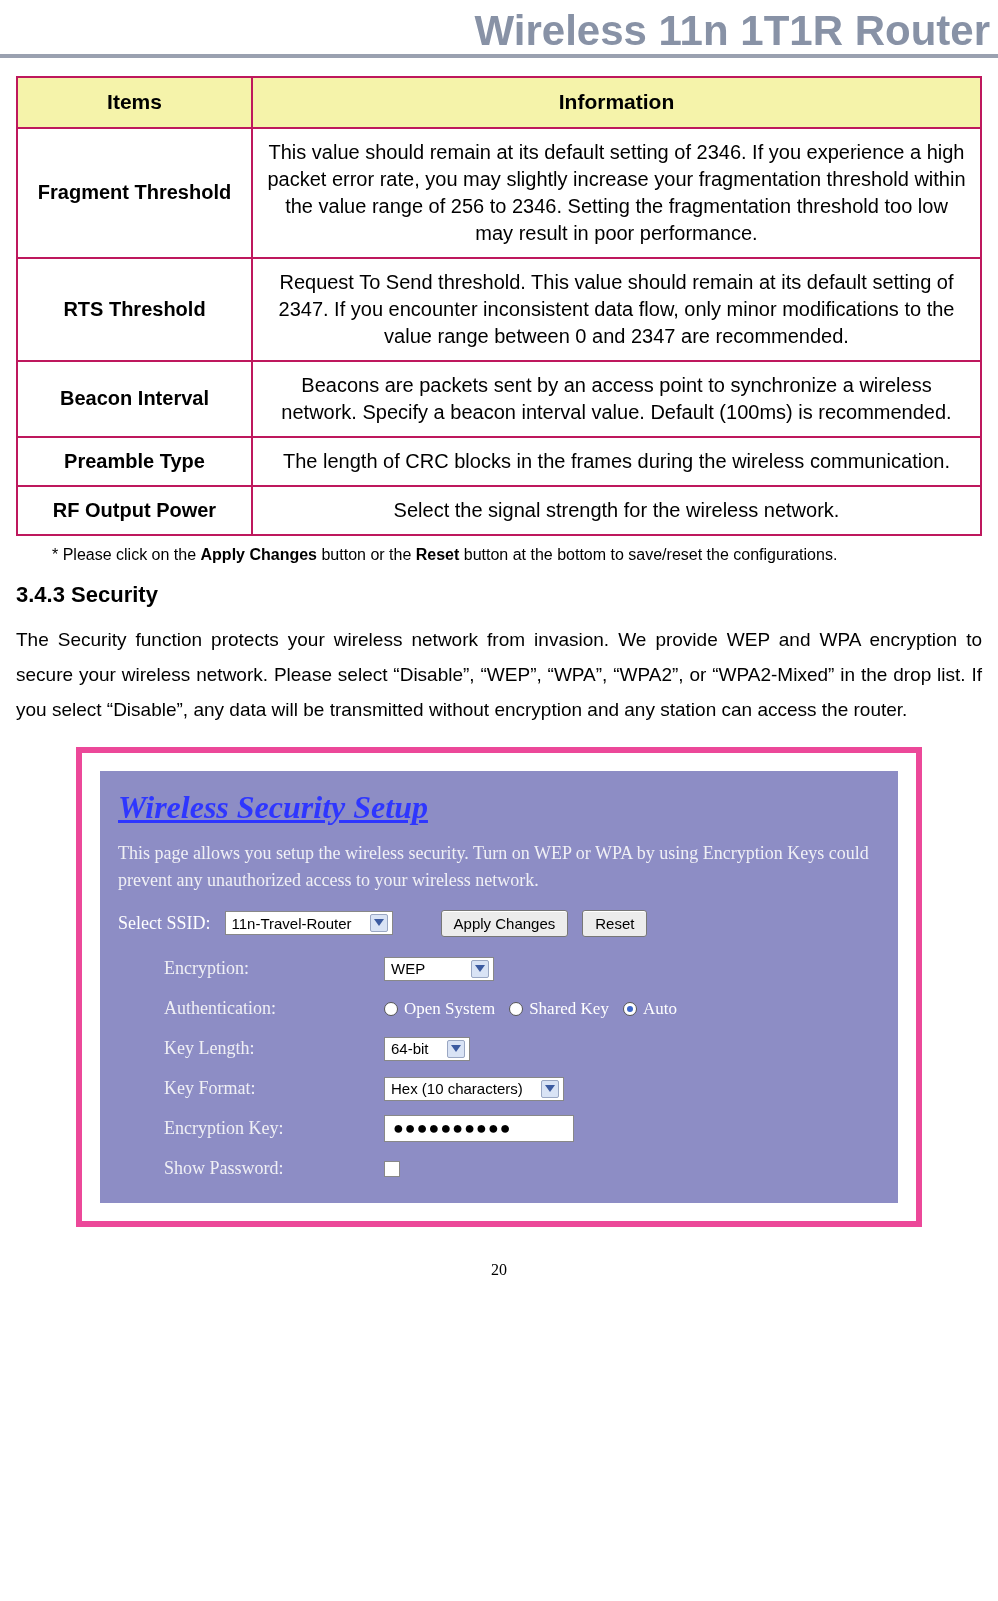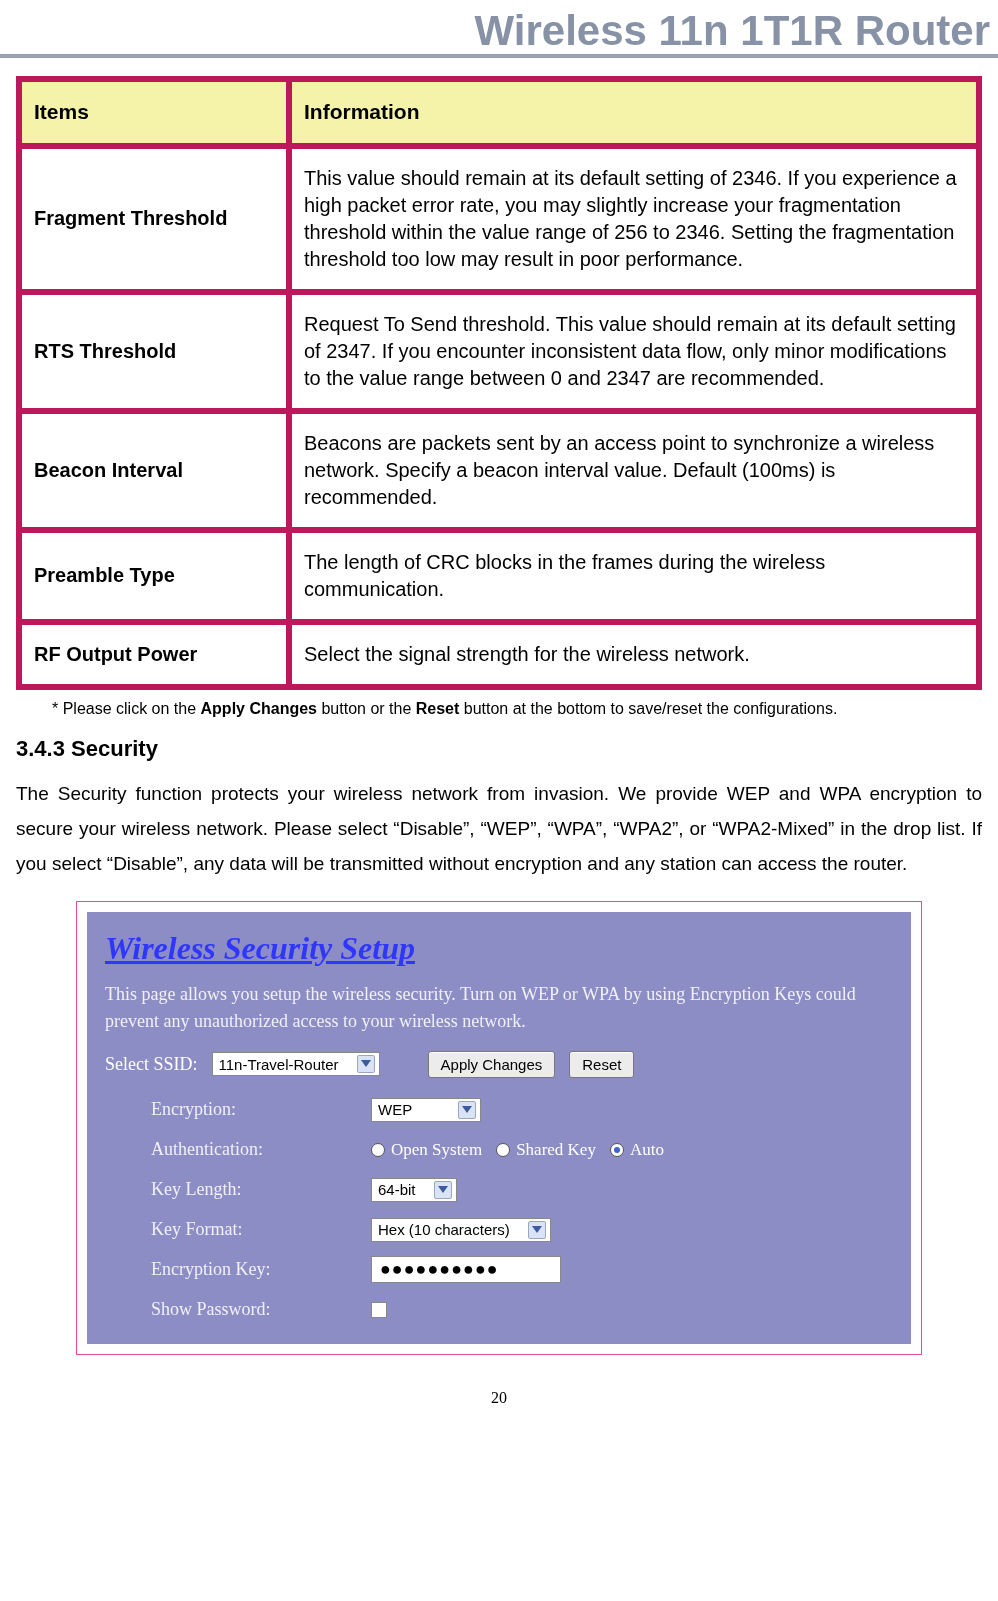--- a/index.html
+++ b/index.html
@@ -26,33 +26,33 @@
   }
   .content {
     padding: 0 16px;
   }
   table.items-table {
     width: 100%;
     border-collapse: collapse;
     font-size: 20px;
   }
   table.items-table th, table.items-table td {
-    border: 6px solid #be185d;
-    padding: 16px 12px;
+    border: 2px solid #be185d;
+    padding: 10px 12px;
     vertical-align: middle;
-    text-align: left;
+    text-align: center;
     line-height: 1.35;
   }
   table.items-table th {
     background: #f5f3aa;
     font-weight: bold;
     font-size: 21px;
   }
   table.items-table td.label {
-    width: 270px;
+    width: 235px;
     font-weight: bold;
   }
   .footnote {
     font-size: 16px;
     margin: 10px 0 18px 36px;
   }
   .section-heading {
     font-size: 22px;
     font-weight: bold;
     margin: 12px 0 14px 0;
@@ -60,22 +60,22 @@
   .body-text {
     font-size: 19px;
     line-height: 1.85;
     text-align: justify;
     margin: 0 0 20px 0;
   }
 
   
   .panel-outer {
     margin: 0 60px 30px 60px;
-    border: 1px solid #ec4899;
-    padding: 10px;
+    border: 6px solid #ec4899;
+    padding: 18px;
   }
   .panel {
     background: #8d8dc5;
     padding: 18px 18px 14px 18px;
     font-family: "Times New Roman", serif;
     color: #fff;
   }
   .panel-heading {
     font-size: 32px;
     font-style: italic;

